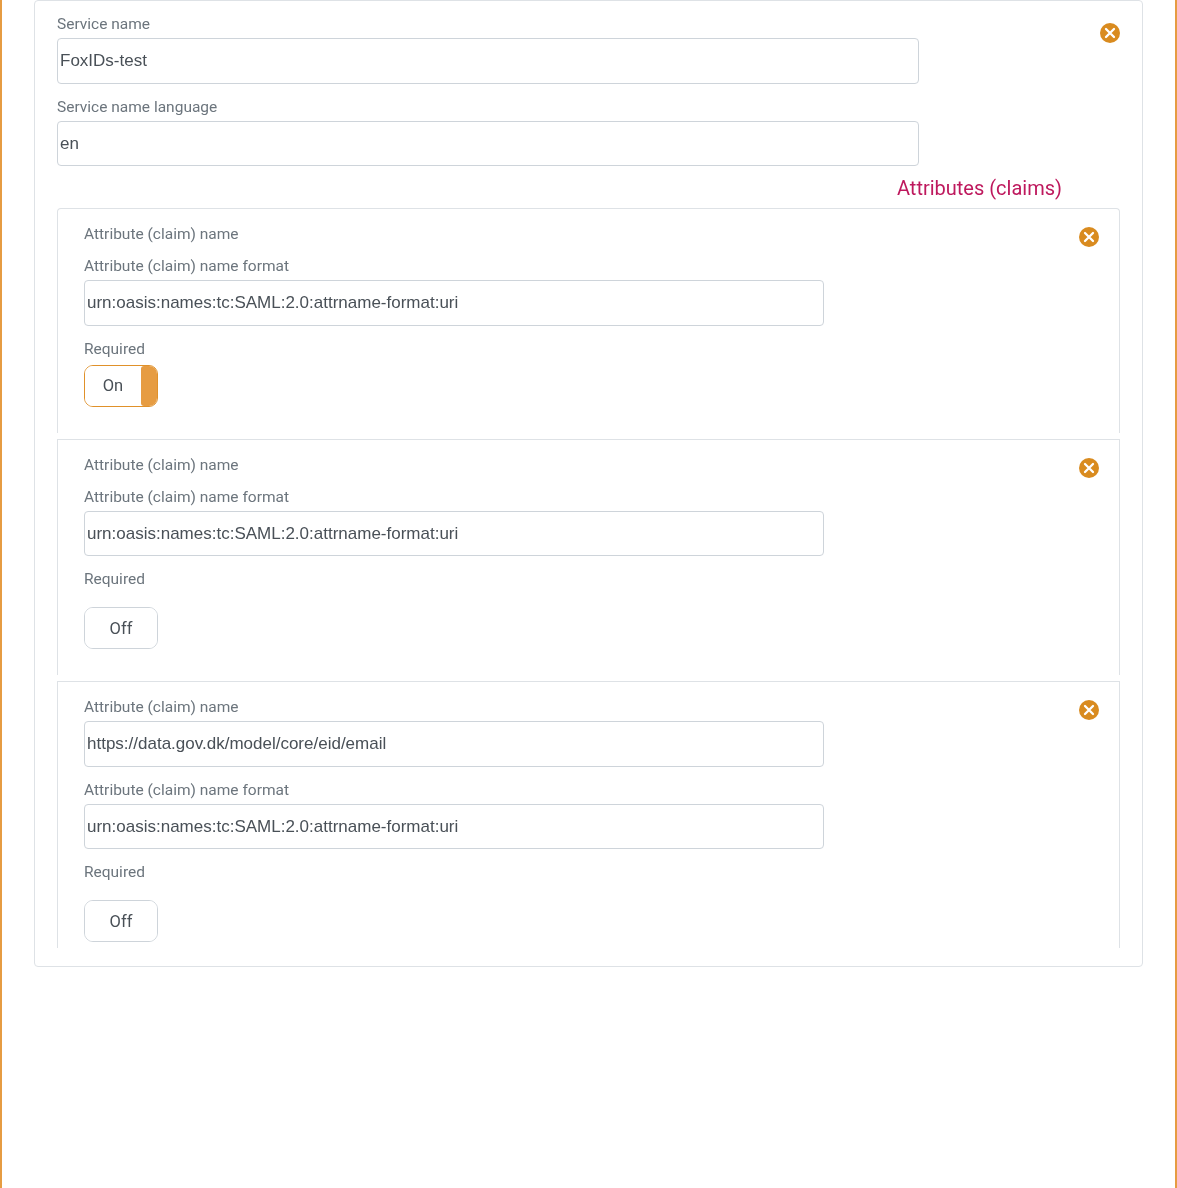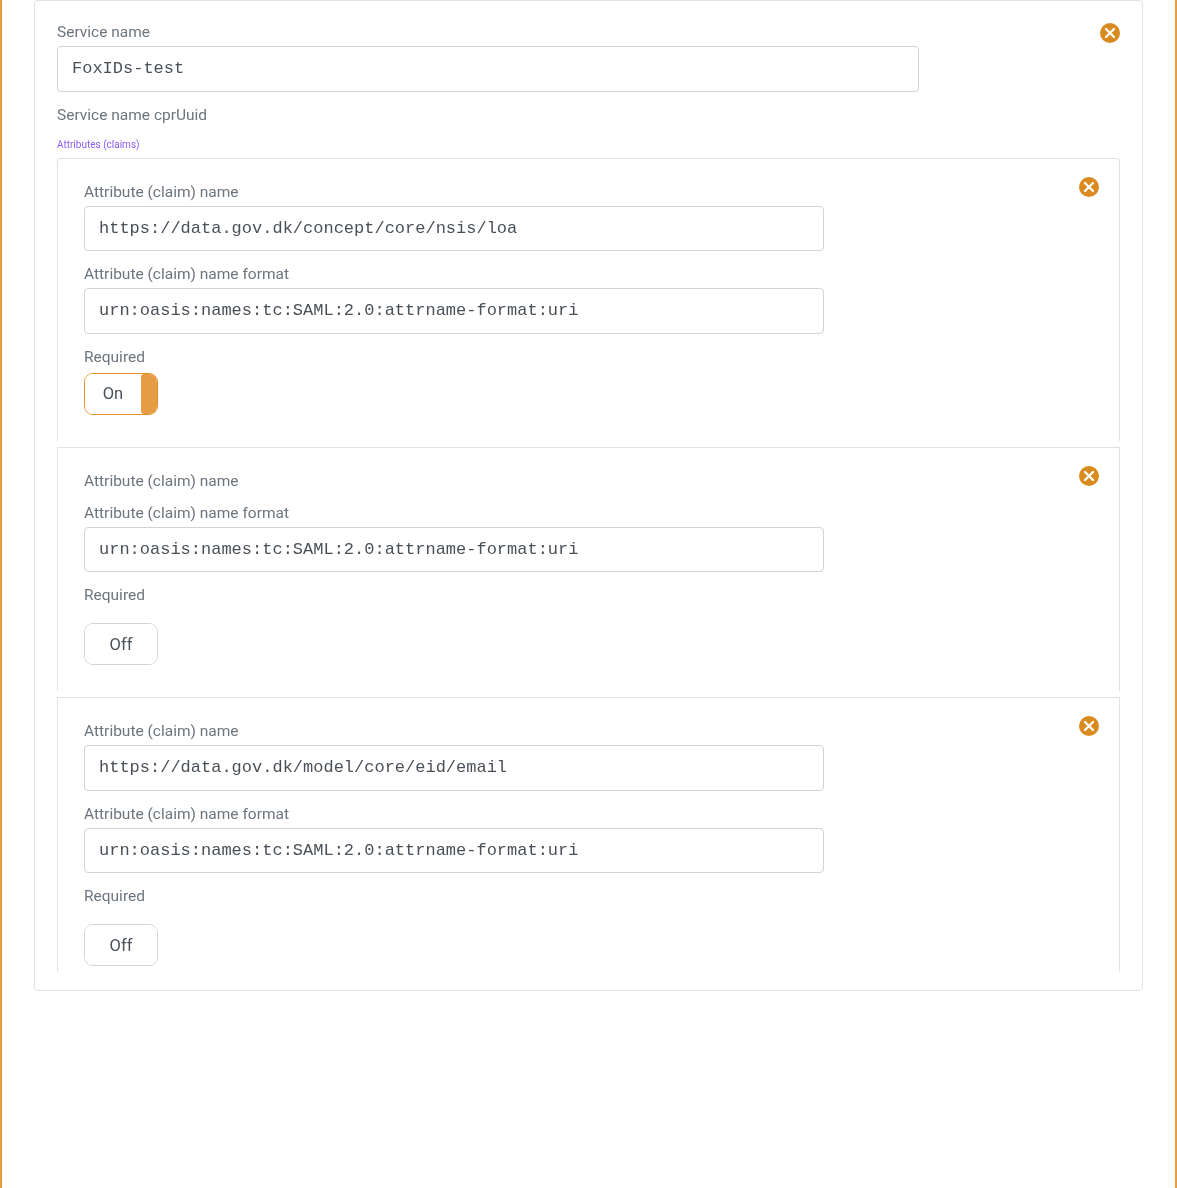--- a/index.html
+++ b/index.html
@@ -28,23 +28,24 @@
   .panel {
     border: 1px solid #dee2e6;
     border-radius: 4px;
     padding: 0;
     position: relative;
   }
   .panel-body {
     padding: 10px 22px 18px 22px;
   }
   .sub-header {
-    color: #8b5cf6;
-    font-size: 10px;
+    color: #be185d;
+    font-size: 20px;
     padding: 10px 0 2px 14px;
+    text-align: right;
   }
   .inner-panel {
     border: 1px solid #dee2e6;
     border-top-left-radius: 4px;
     border-top-right-radius: 4px;
     border-bottom: none;
     margin-top: 6px;
   }
   .inner-panel + .inner-panel {
     border-top: 1px solid #dee2e6;
@@ -54,32 +55,31 @@
     padding: 12px 26px 26px 26px;
     position: relative;
   }
   .form-label {
     color: #6c757d;
     font-size: 15.5px;
     margin-top: 14px;
     margin-bottom: 5px;
     display: block;
   }
-  .form-label.first { margin-top: 12px; }
+  .form-label.first { margin-top: 4px; }
   .form-control {
     width: 100%;
-    padding: 9px 14px;
+    padding: 9px 2px;
     font-size: 17px;
     line-height: 1.5;
     color: #495057;
     background-color: #fff;
     border: 1px solid #ced4da;
     border-radius: 4px;
     outline: none;
-    font-family: Liberation Mono, monospace;
   }
   .form-control.narrow { max-width: 740px; }
   .remove-btn {
     position: absolute;
     right: 20px;
     top: 18px;
     width: 20px;
     height: 20px;
     border: none;
     background: #d98b1f;
@@ -135,34 +135,34 @@
       <div class="panel-body" style="position:relative; padding-right:80px;">
         <button class="remove-btn" style="right:22px; top:22px;">
           <svg viewBox="0 0 12 12">
               <path d="M2 2 L10 10 M10 2 L2 10" stroke="#fff" stroke-width="2.3" stroke-linecap="round"></path>
             </svg>
         </button>
 
         <label class="form-label first">Service name</label>
         <input type="text" class="form-control" style="max-width: 862px;" value="FoxIDs-test">
 
-        <label class="form-label">Service name cprUuid</label>
+        <label class="form-label">Service name language</label>
+        <input type="text" class="form-control" style="max-width: 862px;" value="en">
 
         <div class="sub-header" style="padding-left:0;">Attributes (claims)</div>
 
         
         <div class="inner-panel" style="margin-left:0; margin-right:-58px;">
           <div class="inner-body">
             <button class="remove-btn">
               <svg viewBox="0 0 12 12">
                   <path d="M2 2 L10 10 M10 2 L2 10" stroke="#fff" stroke-width="2.3" stroke-linecap="round"></path>
                 </svg>
             </button>
             <label class="form-label first">Attribute (claim) name</label>
-            <input type="text" class="form-control narrow" value="https://data.gov.dk/concept/core/nsis/loa" style="">
             <label class="form-label">Attribute (claim) name format</label>
             <input type="text" class="form-control narrow" value="urn:oasis:names:tc:SAML:2.0:attrname-format:uri" style="">
             <label class="form-label">Required</label>
             <div class="toggle on">
               <span class="toggle-label">On</span>
               <span class="toggle-knob"></span>
             </div>
           </div>
         </div>
 

